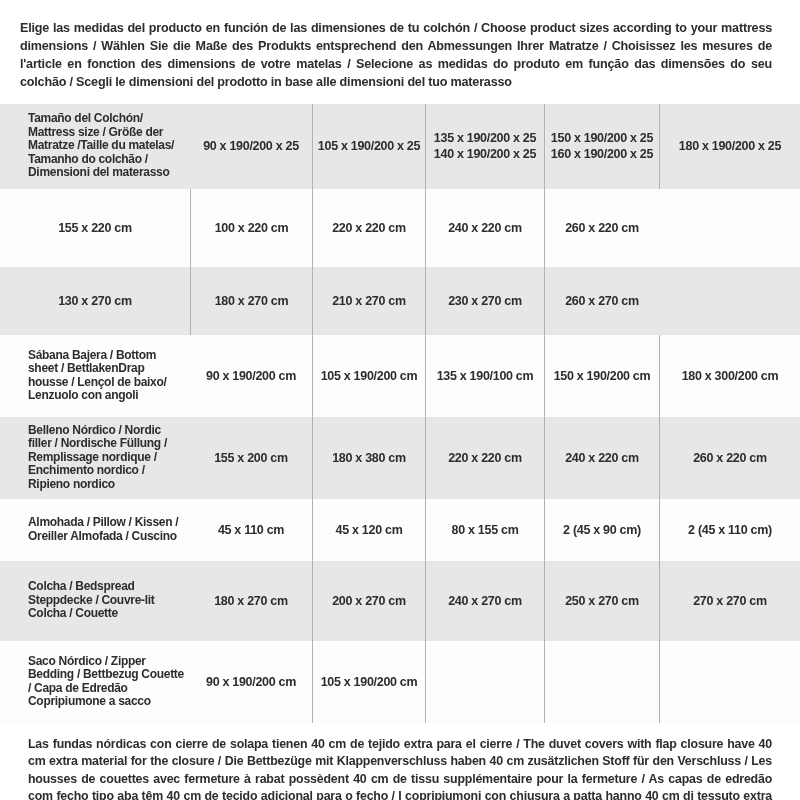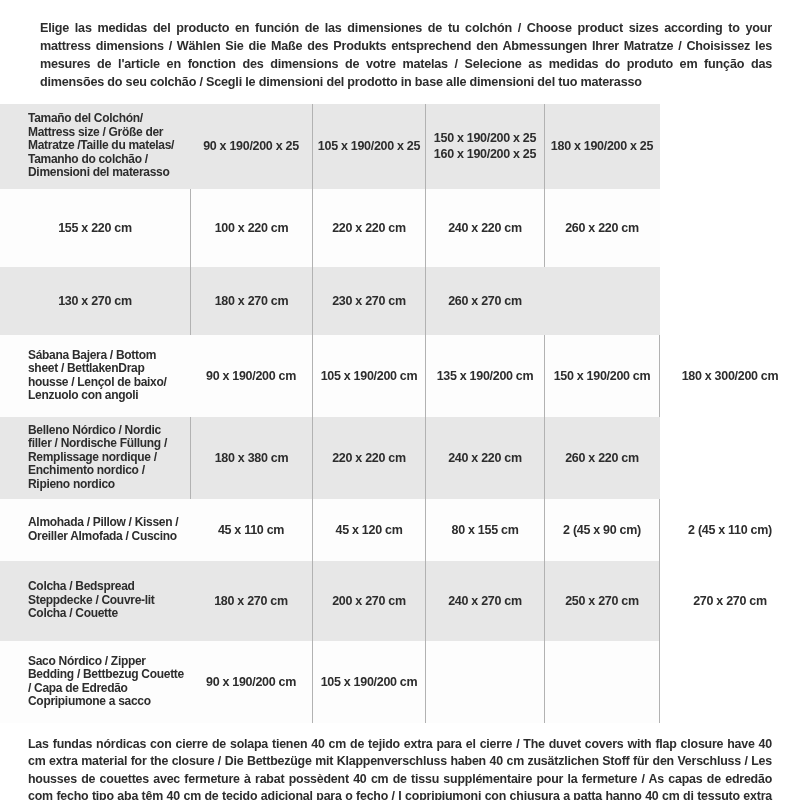--- a/index.html
+++ b/index.html
@@ -11,29 +11,29 @@
   html,body{margin:0;padding:0;}
   body{
     width:800px;height:800px;
     background:#fff;
     color:var(--text);
     font-family:"Liberation Sans", sans-serif;
     font-weight:bold;
     overflow:hidden;
   }
   .intro{
-    padding:20px 28px 0 40px;
+    padding:20px 28px 0 20px;
     font-size:12.6px;
     line-height:1.42;
     text-align:justify;
     letter-spacing:-0.2px;
   }
   .size-table{
     margin-top:12px;
-    width:660px;
+    width:800px;
   }
   .trow{
     display:grid;
     grid-template-columns:190px 122px 113px 119px 115px 141px;
     background:var(--row_base);
   }
   .trow.alt{background:var(--row_alt);}
   .cell{
     display:flex;
     align-items:center;
@@ -68,51 +68,55 @@
 <body>
 
 <div class="intro">Elige las medidas del producto en función de las dimensiones de tu colchón / Choose product sizes according to your mattress dimensions / Wählen Sie die Maße des Produkts entsprechend den Abmessungen Ihrer Matratze / Choisissez les mesures de l'article en fonction des dimensions de votre matelas / Selecione as medidas do produto em função das dimensões do seu colchão / Scegli le dimensioni del prodotto in base alle dimensioni del tuo materasso</div>
 
 <div class="size-table">
 
   <div class="trow alt" style="height:85px">
     <div class="cell label">Tamaño del Colchón/ Mattress size / Größe der Matratze /Taille du matelas/ Tamanho do colchão / Dimensioni del materasso</div>
     <div class="cell val">90 x 190/200 x 25</div>
     <div class="cell val bl">105 x 190/200 x 25</div>
+    <div class="cell val bl">135 x 190/200 x 25
+140 x 190/200 x 25</div>
     <div class="cell val bl">150 x 190/200 x 25
 160 x 190/200 x 25</div>
     <div class="cell val bl">180 x 190/200 x 25</div>
   </div>
 
   <div class="trow" style="height:78px">
     <div class="cell val">155 x 220 cm</div>
     <div class="cell val bl">100 x 220 cm</div>
     <div class="cell val bl">220 x 220 cm</div>
     <div class="cell val bl">240 x 220 cm</div>
     <div class="cell val bl">260 x 220 cm</div>
   </div>
 
   <div class="trow alt" style="height:68px">
     <div class="cell val">130 x 270 cm</div>
     <div class="cell val bl">180 x 270 cm</div>
+    <div class="cell val bl">210 x 270 cm</div>
     <div class="cell val bl">230 x 270 cm</div>
     <div class="cell val bl">260 x 270 cm</div>
   </div>
 
   <div class="trow" style="height:82px">
     <div class="cell label">Sábana Bajera / Bottom sheet / BettlakenDrap housse / Lençol de baixo/ Lenzuolo con angoli</div>
     <div class="cell val">90 x 190/200 cm</div>
     <div class="cell val bl">105 x 190/200 cm</div>
-    <div class="cell val bl">135 x 190/200 cm</div>
+    <div class="cell val bl">135 x 190/100 cm</div>
     <div class="cell val bl">150 x 190/200 cm</div>
     <div class="cell val bl">180 x 300/200 cm</div>
   </div>
 
   <div class="trow alt" style="height:82px">
     <div class="cell label">Belleno Nórdico / Nordic filler / Nordische Füllung / Remplissage nordique / Enchimento nordico / Ripieno nordico</div>
+    <div class="cell val">155 x 200 cm</div>
     <div class="cell val bl">180 x 380 cm</div>
     <div class="cell val bl">220 x 220 cm</div>
     <div class="cell val bl">240 x 220 cm</div>
     <div class="cell val bl">260 x 220 cm</div>
   </div>
 
   <div class="trow" style="height:62px">
     <div class="cell label">Almohada / Pillow / Kissen / Oreiller Almofada / Cuscino</div>
     <div class="cell val">45 x 110 cm</div>
     <div class="cell val bl">45 x 120 cm</div>

